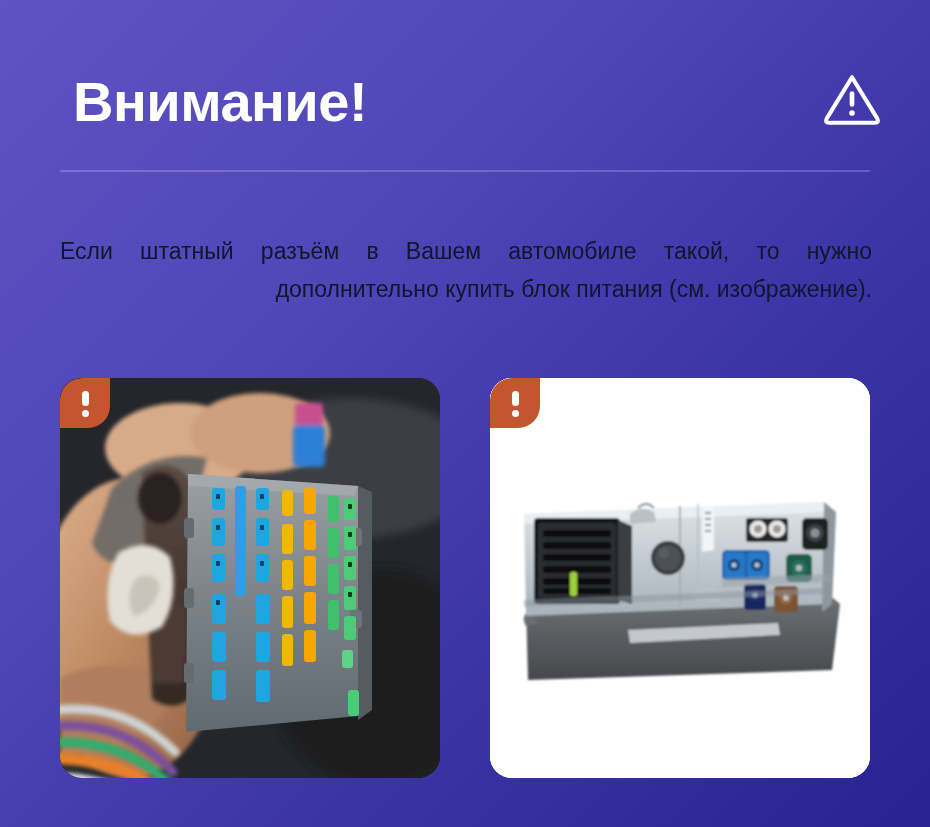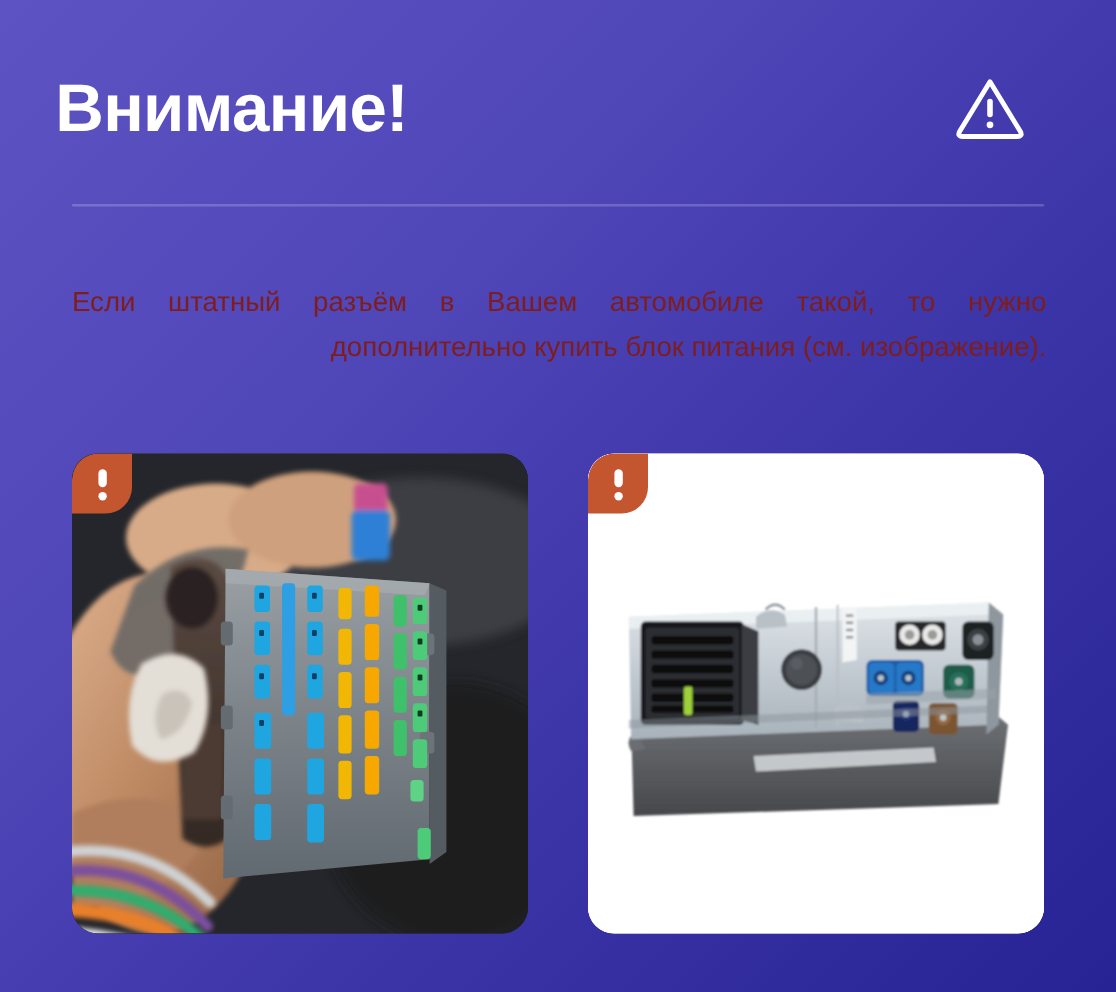--- a/index.html
+++ b/index.html
@@ -18,26 +18,26 @@
   }
 
   .page {
     position: absolute;
     inset: 0;
   }
 
   
   .header {
     position: absolute;
-    left: 46px;
+    left: 73px;
     top: 50px;
     width: 810px;
     height: 80px;
     display: flex;
-    align-items: center;
+    align-items: flex-end;
     justify-content: space-between;
   }
 
   .title {
     color: #ffffff;
     font-size: 56px;
     font-weight: bold;
     letter-spacing: -0.5px;
     line-height: 1;
     white-space: nowrap;
@@ -60,21 +60,21 @@
     background: rgba(255,255,255,0.20);
     border-radius: 2px;
   }
 
   
   .body-text {
     position: absolute;
     left: 60px;
     top: 232px;
     width: 812px;
-    color: #7f1d1d;
+    color: #0f172a;
     font-size: 23px;
     line-height: 38px;
     font-weight: normal;
   }
   .body-text .line-1 {
     display: block;
     text-align: justify;
     text-align-last: justify;
     white-space: normal;
   }

